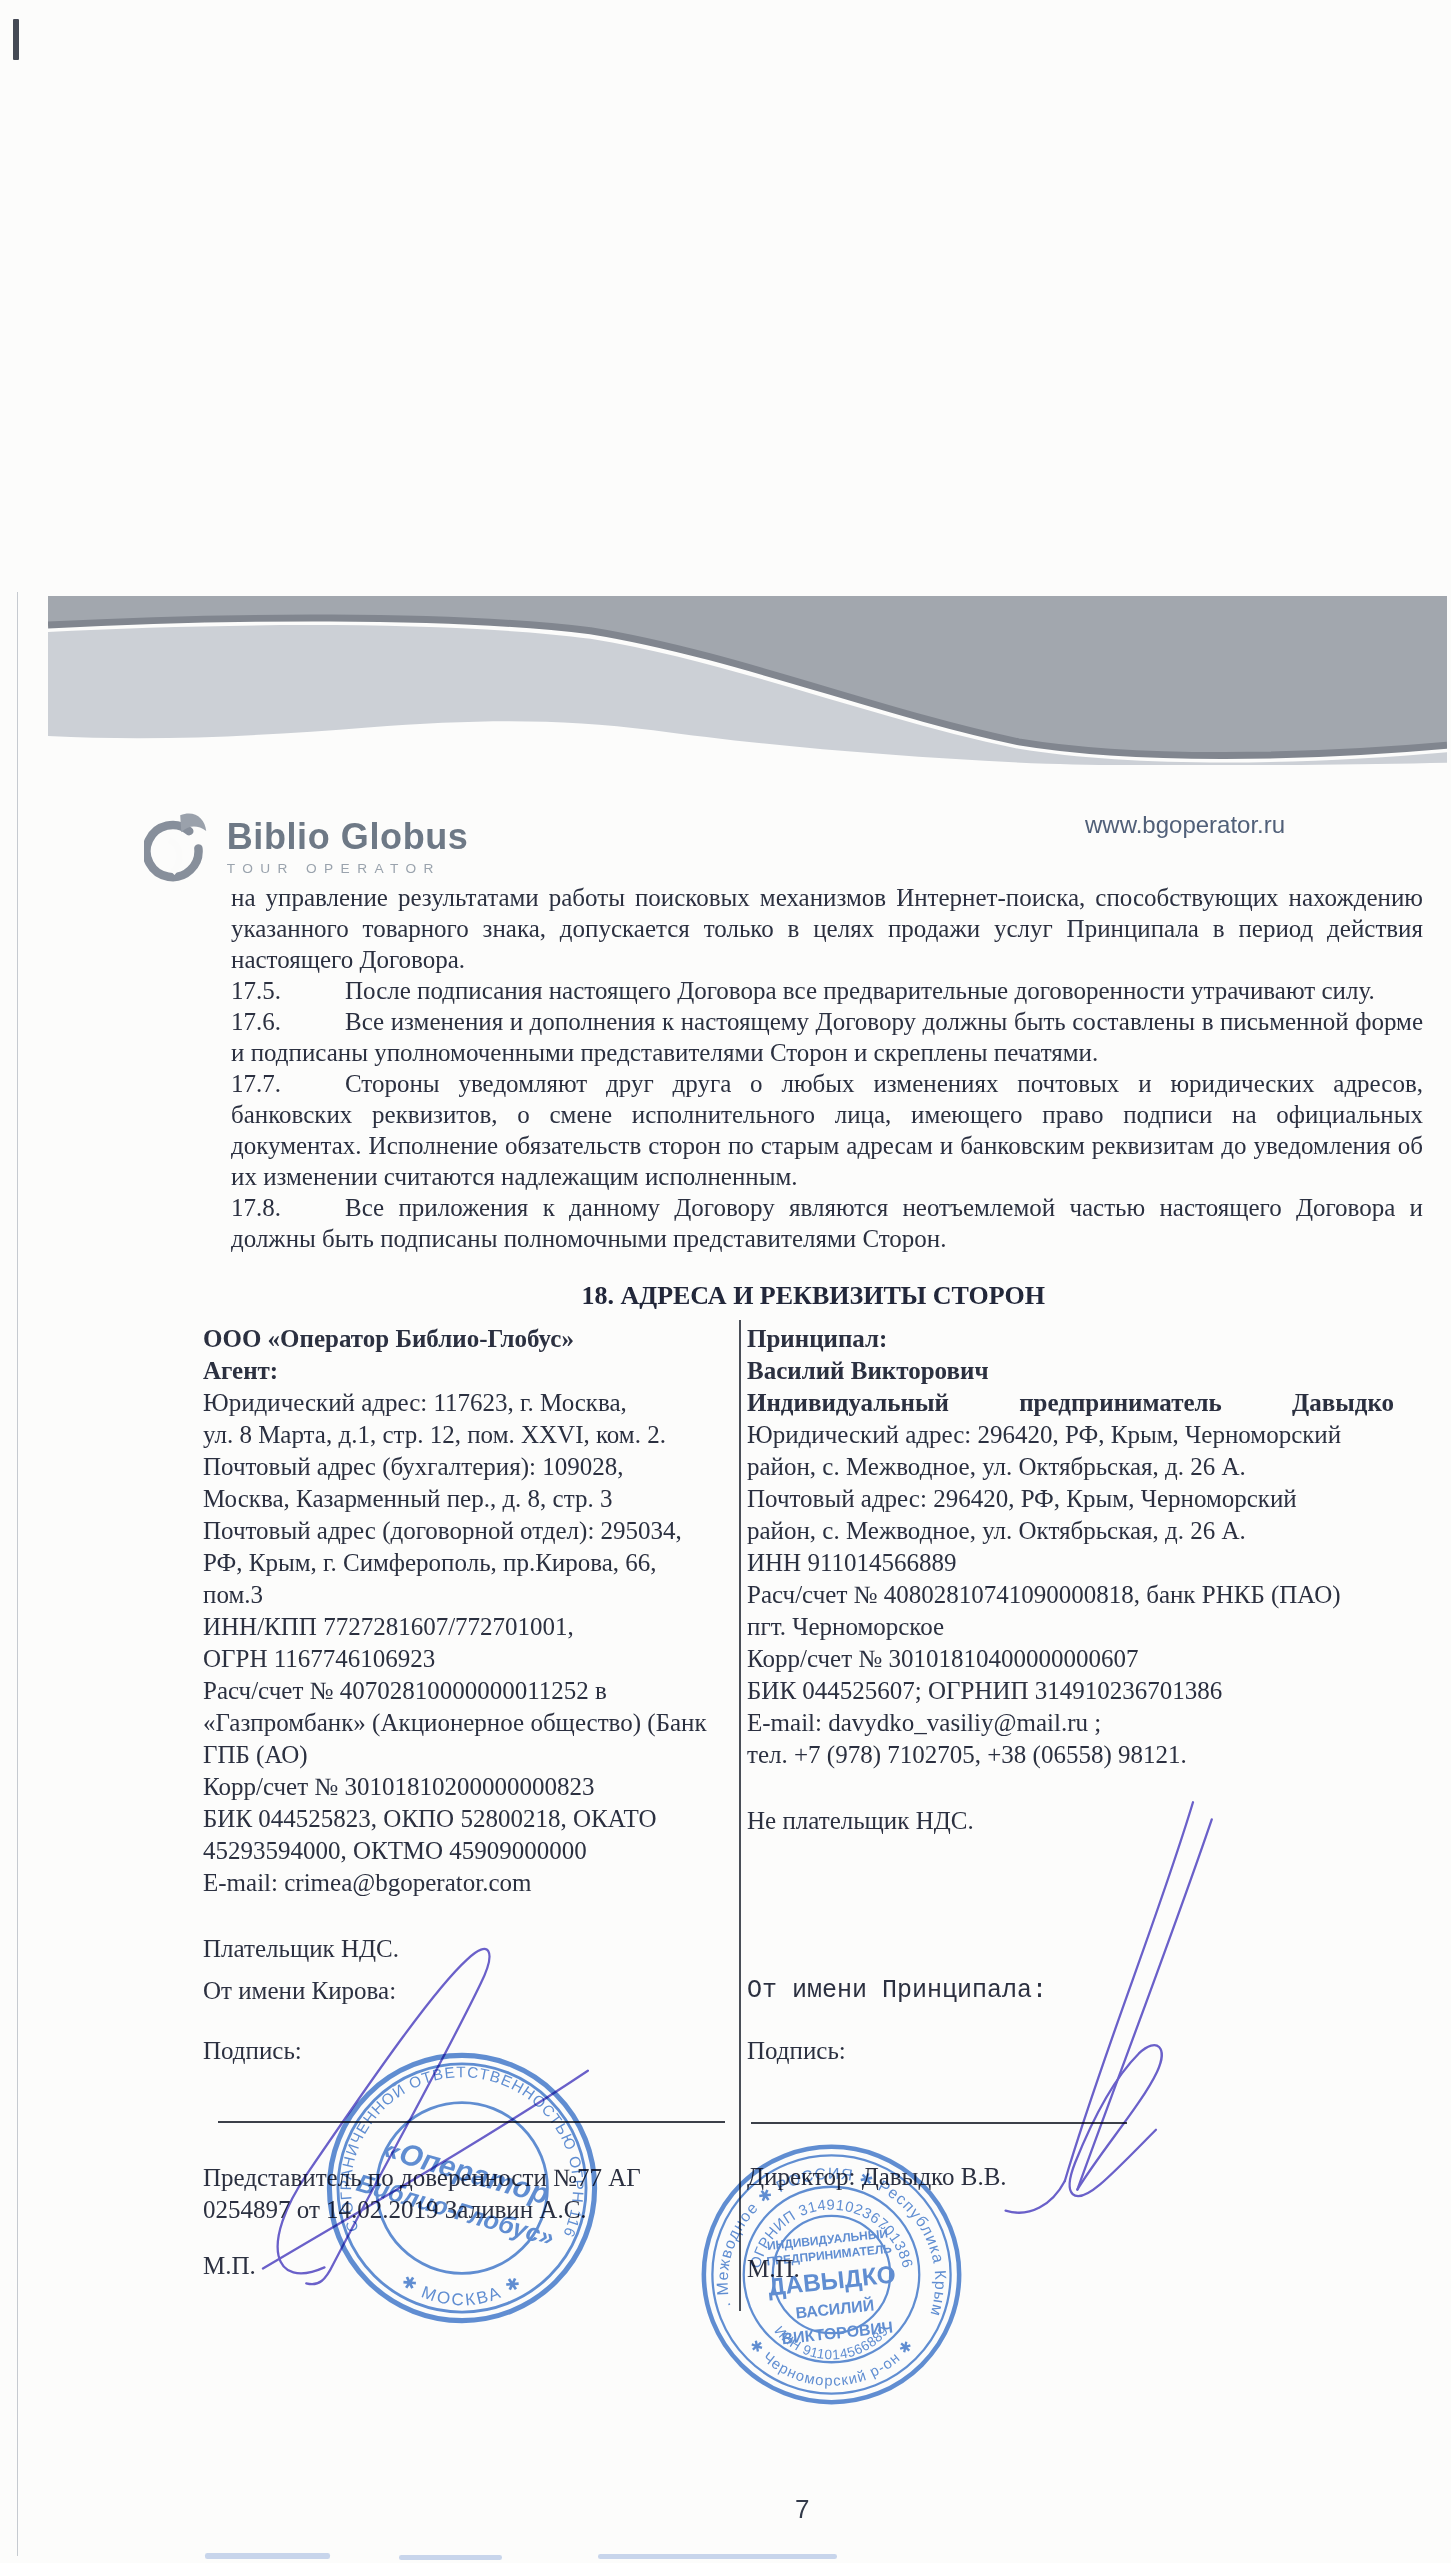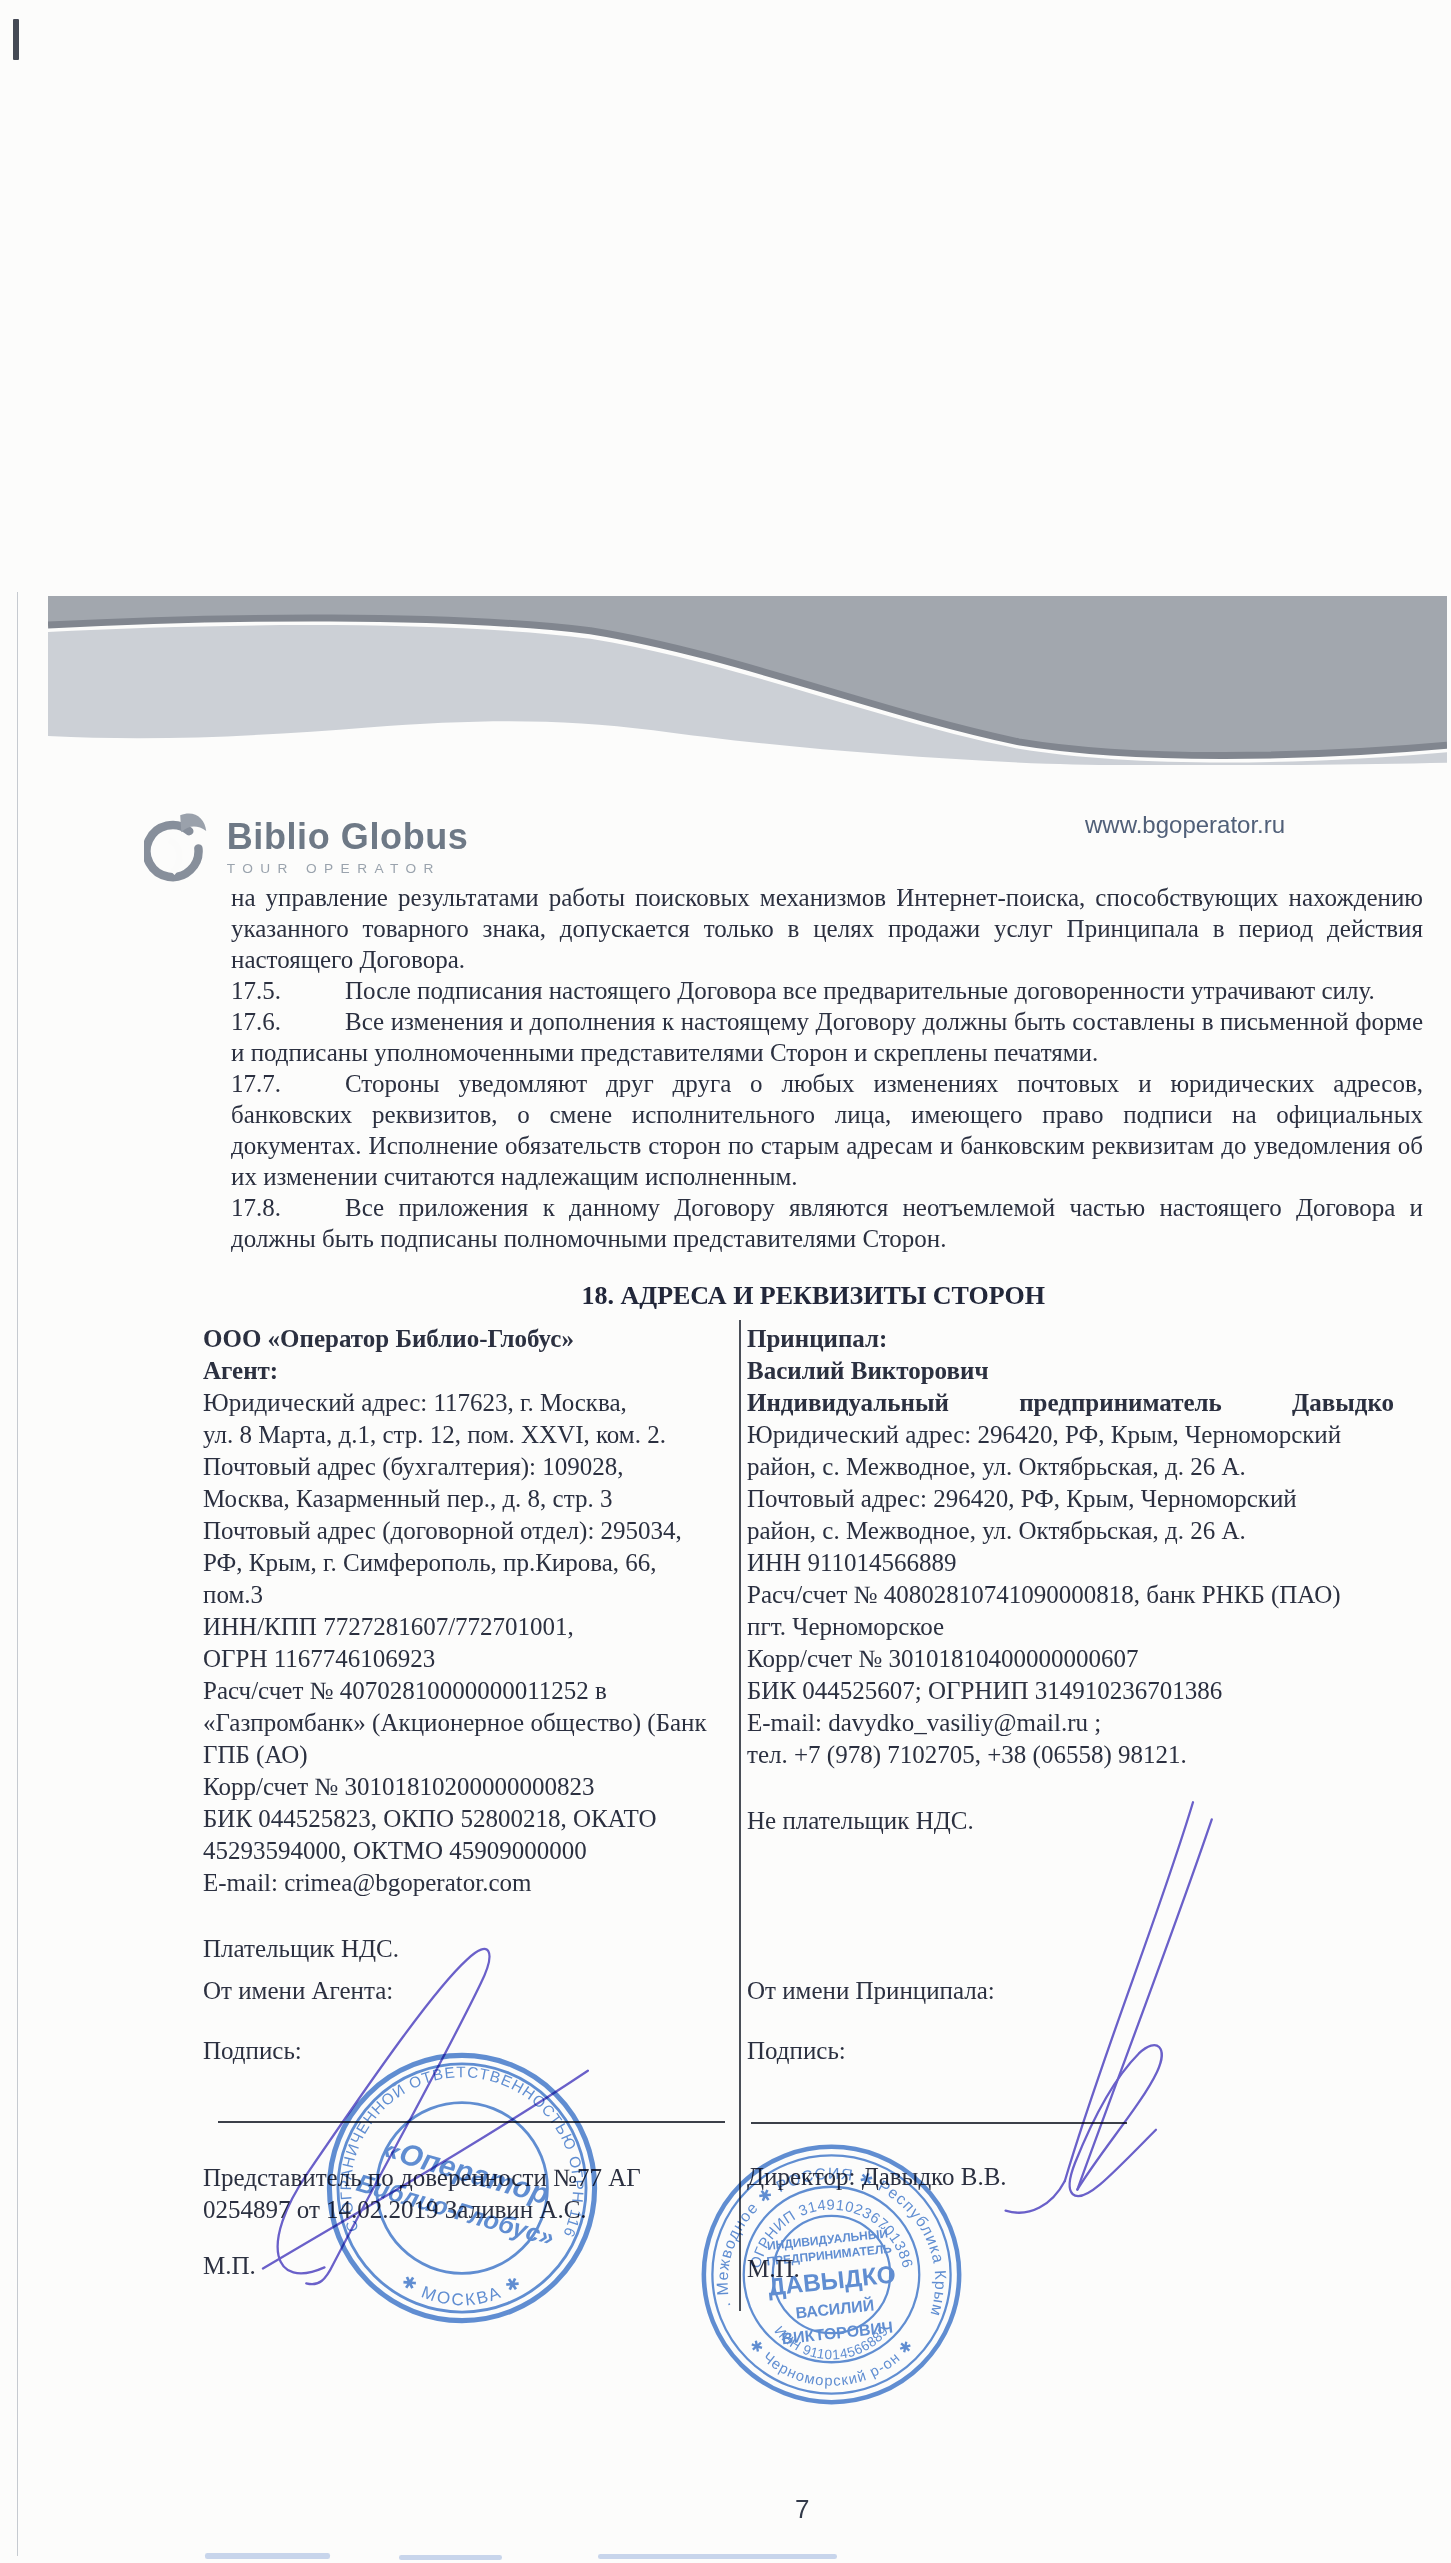--- a/index.html
+++ b/index.html
@@ -117,22 +117,22 @@
 ИНН 911014566889
 Расч/счет № 40802810741090000818, банк РНКБ (ПАО)
 пгт. Черноморское
 Корр/счет № 30101810400000000607
 БИК 044525607; ОГРНИП 314910236701386
 E-mail: davydko_vasiliy@mail.ru ;
 тел. +7 (978) 7102705, +38 (06558) 98121.</div>
     <div class="vat-row">Не плательщик НДС.</div>
   </div>
 
-  <div class="abs lbl" style="left:203px;top:1975px;">От имени Агента:</div>
-  <div class="abs lbl" style="left:747px;top:1975px;">От имени Принципала:</div>
+  <div class="abs lbl" style="left:203px;top:1975px;">От имени Кирова:</div>
+  <div class="abs lbl" style="left:747px;top:1975px;font-family:Liberation Mono, monospace;">От имени Принципала:</div>
   <div class="abs lbl" style="left:203px;top:2035px;">Подпись:</div>
   <div class="abs lbl" style="left:747px;top:2035px;">Подпись:</div>
 
   <div class="abs sigline" style="left:218px;top:2121px;width:507px;"></div>
   <div class="abs sigline" style="left:751px;top:2122px;width:376px;"></div>
 
   <div class="abs signer" style="left:203px;top:2162px;width:570px;">Представитель по доверенности №77 АГ
 0254897 от 14.02.2019   Заливин А.С.</div>
   <div class="abs signer" style="left:747px;top:2161px;width:627px;">Директор:  Давыдко В.В.</div>
 

